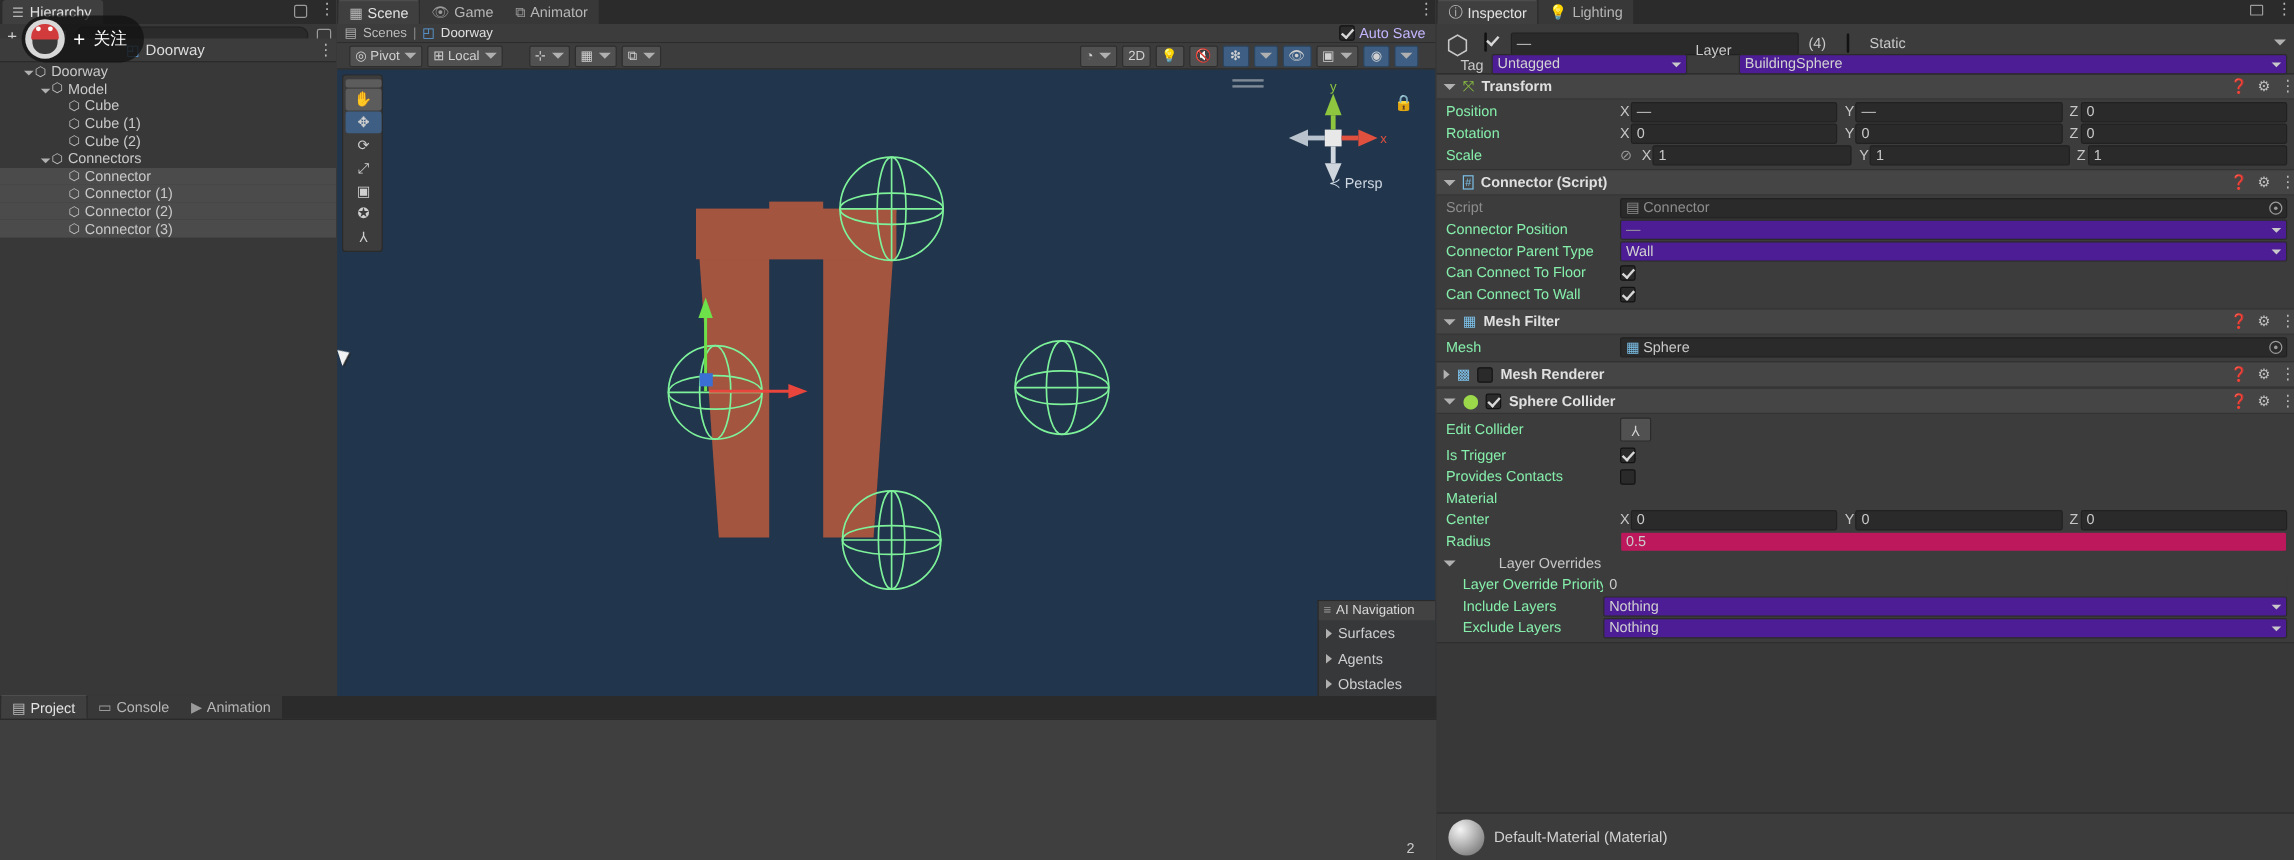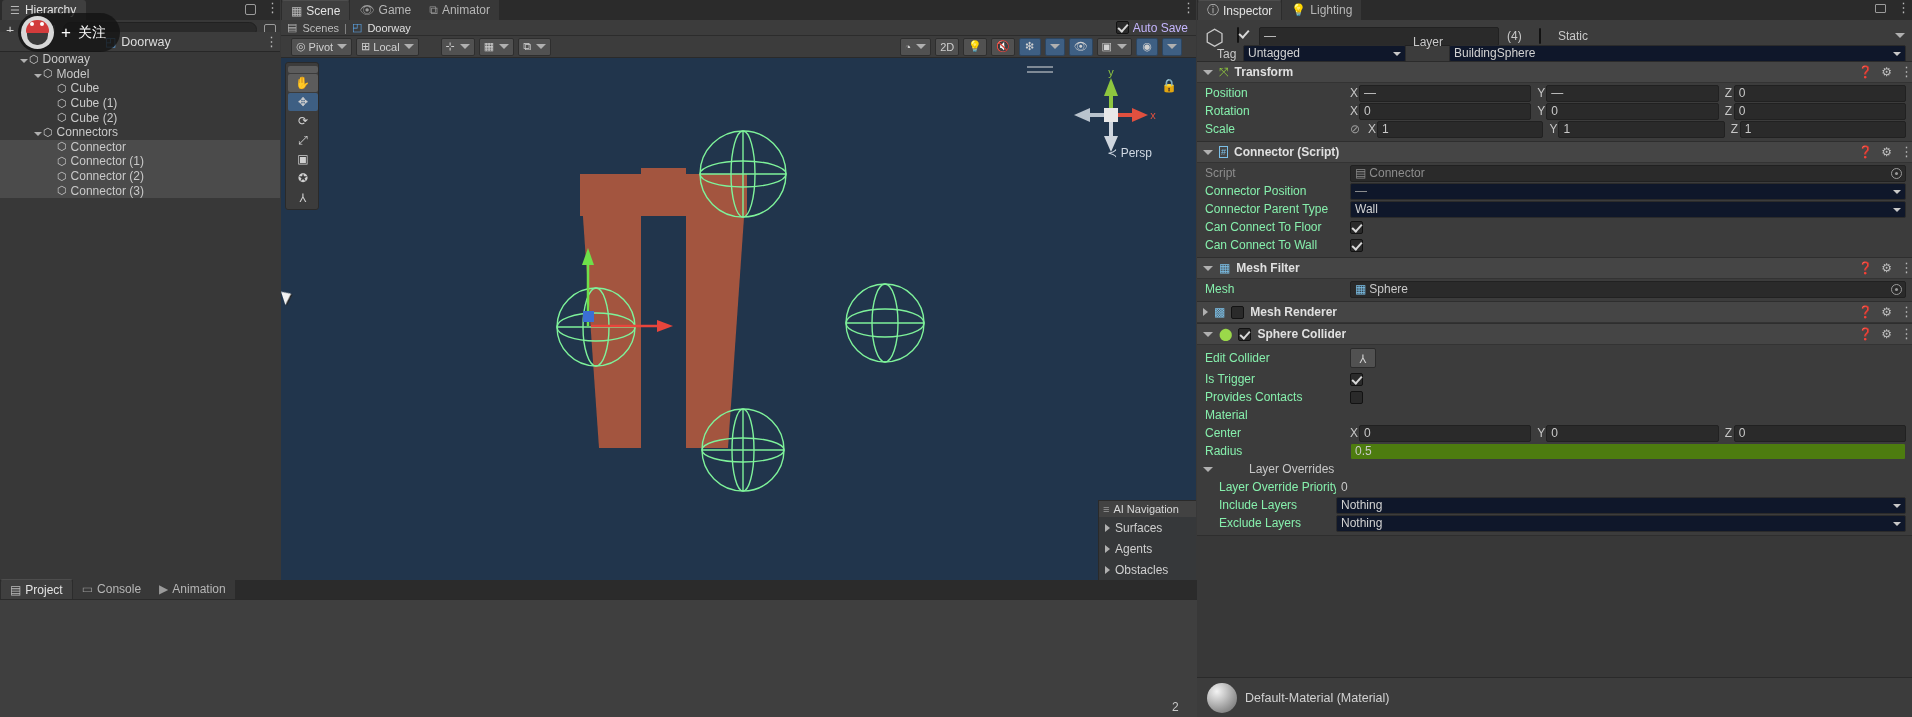--- a/index.html
+++ b/index.html
@@ -9,21 +9,21 @@
     font-family:"Liberation Sans", sans-serif;
     font-size:12px; color:#c4c4c4;
     -webkit-font-smoothing:antialiased;
   }
   .app{position:relative;width:1912px;height:717px;}
   .tri{width:0;height:0;border-left:5px solid #b0b0b0;border-top:4px solid transparent;border-bottom:4px solid transparent;}
   .tri.down{border-left:5px solid transparent;border-right:5px solid transparent;border-top:5px solid #b0b0b0;border-bottom:none;}
   .cbx{width:13px;height:13px;background:#2a2a2a;border:1px solid #121212;border-radius:2px;position:relative;flex:none;}
   .cbx.on::after{content:"";position:absolute;left:3px;top:0px;width:4px;height:8px;border:solid #d8d8d8;border-width:0 2px 2px 0;transform:rotate(42deg);}
   .fld{background:#2a2a2a;border:1px solid #212121;border-radius:2px;height:17px;line-height:15px;padding:0 4px;color:#c9c9c9;font-size:12px;overflow:hidden;white-space:nowrap;}
-  .drop{background:#0f172a;border:1px solid #2b2b2b;border-radius:2px;height:17px;line-height:15px;padding:0 4px;color:#d2d2d2;font-size:12px;position:relative;overflow:hidden;white-space:nowrap;}
+  .drop{background:#4c1d95;border:1px solid #2b2b2b;border-radius:2px;height:17px;line-height:15px;padding:0 4px;color:#d2d2d2;font-size:12px;position:relative;overflow:hidden;white-space:nowrap;}
   .drop .arw{position:absolute;right:4px;top:6px;width:0;height:0;border-left:4px solid transparent;border-right:4px solid transparent;border-top:4px solid #c9c9c9;}
   .dot-menu{color:#b9b9b9;font-size:13px;letter-spacing:0;line-height:10px;width:6px;text-align:center;}
   .tab{height:20px;display:flex;align-items:center;gap:4px;padding:0 9px;font-size:12px;color:#b6b6b6;background:#383838;}
   .tab.active{background:#3f3f3f;color:#e3e3e3;border-top:1px solid #4d4d4d;border-left:1px solid #2c2c2c;border-right:1px solid #2c2c2c;border-radius:3px 3px 0 0;}
 
   
   #hierarchy-panel{position:absolute;left:0;top:0;width:280px;height:580px;background:#383838;}
   #hierarchy-tabstrip{position:absolute;left:0;top:0;width:280px;height:20px;background:#2b2b2b;}
   #hier-tab{position:absolute;left:2px;top:0;height:20px;padding:0 10px 0 8px;display:flex;align-items:center;gap:5px;background:#3f3f3f;color:#e0e0e0;font-size:12px;border-radius:3px 3px 0 0;}
   #hier-toolbar{position:absolute;left:0;top:20px;width:280px;height:20px;background:#383838;border-bottom:1px solid #232323;display:flex;align-items:center;padding:0 4px;gap:3px;}
@@ -594,21 +594,21 @@
               <div class="fld axf">0</div>
               <span class="axl">Y</span>
               <div class="fld axf">0</div>
               <span class="axl">Z</span>
               <div class="fld axf">0</div>
             </div>
           </div>
 
           <div class="prow">
             <div class="plabel">Radius</div>
-            <div class="fld" style="flex:1;margin-right:6px;background:#4d7c0f;border-color:#3c3c3c;">0.5</div>
+            <div class="fld" style="flex:1;margin-right:6px;background:#be185d;border-color:#3c3c3c;">0.5</div>
           </div>
 
           <div class="prow" style="padding-left:6px;gap:32px;">
             <span class="tri down" style="margin-right:4px;"></span>
             <div>Layer Overrides</div>
           </div>
 
           <div class="prow">
             <div class="plabel ind">Layer Override Priority</div>
             <div class="fld" style="flex:1;margin-right:6px;background:#3c3c3c;border-color:#3c3c3c;">0</div>

